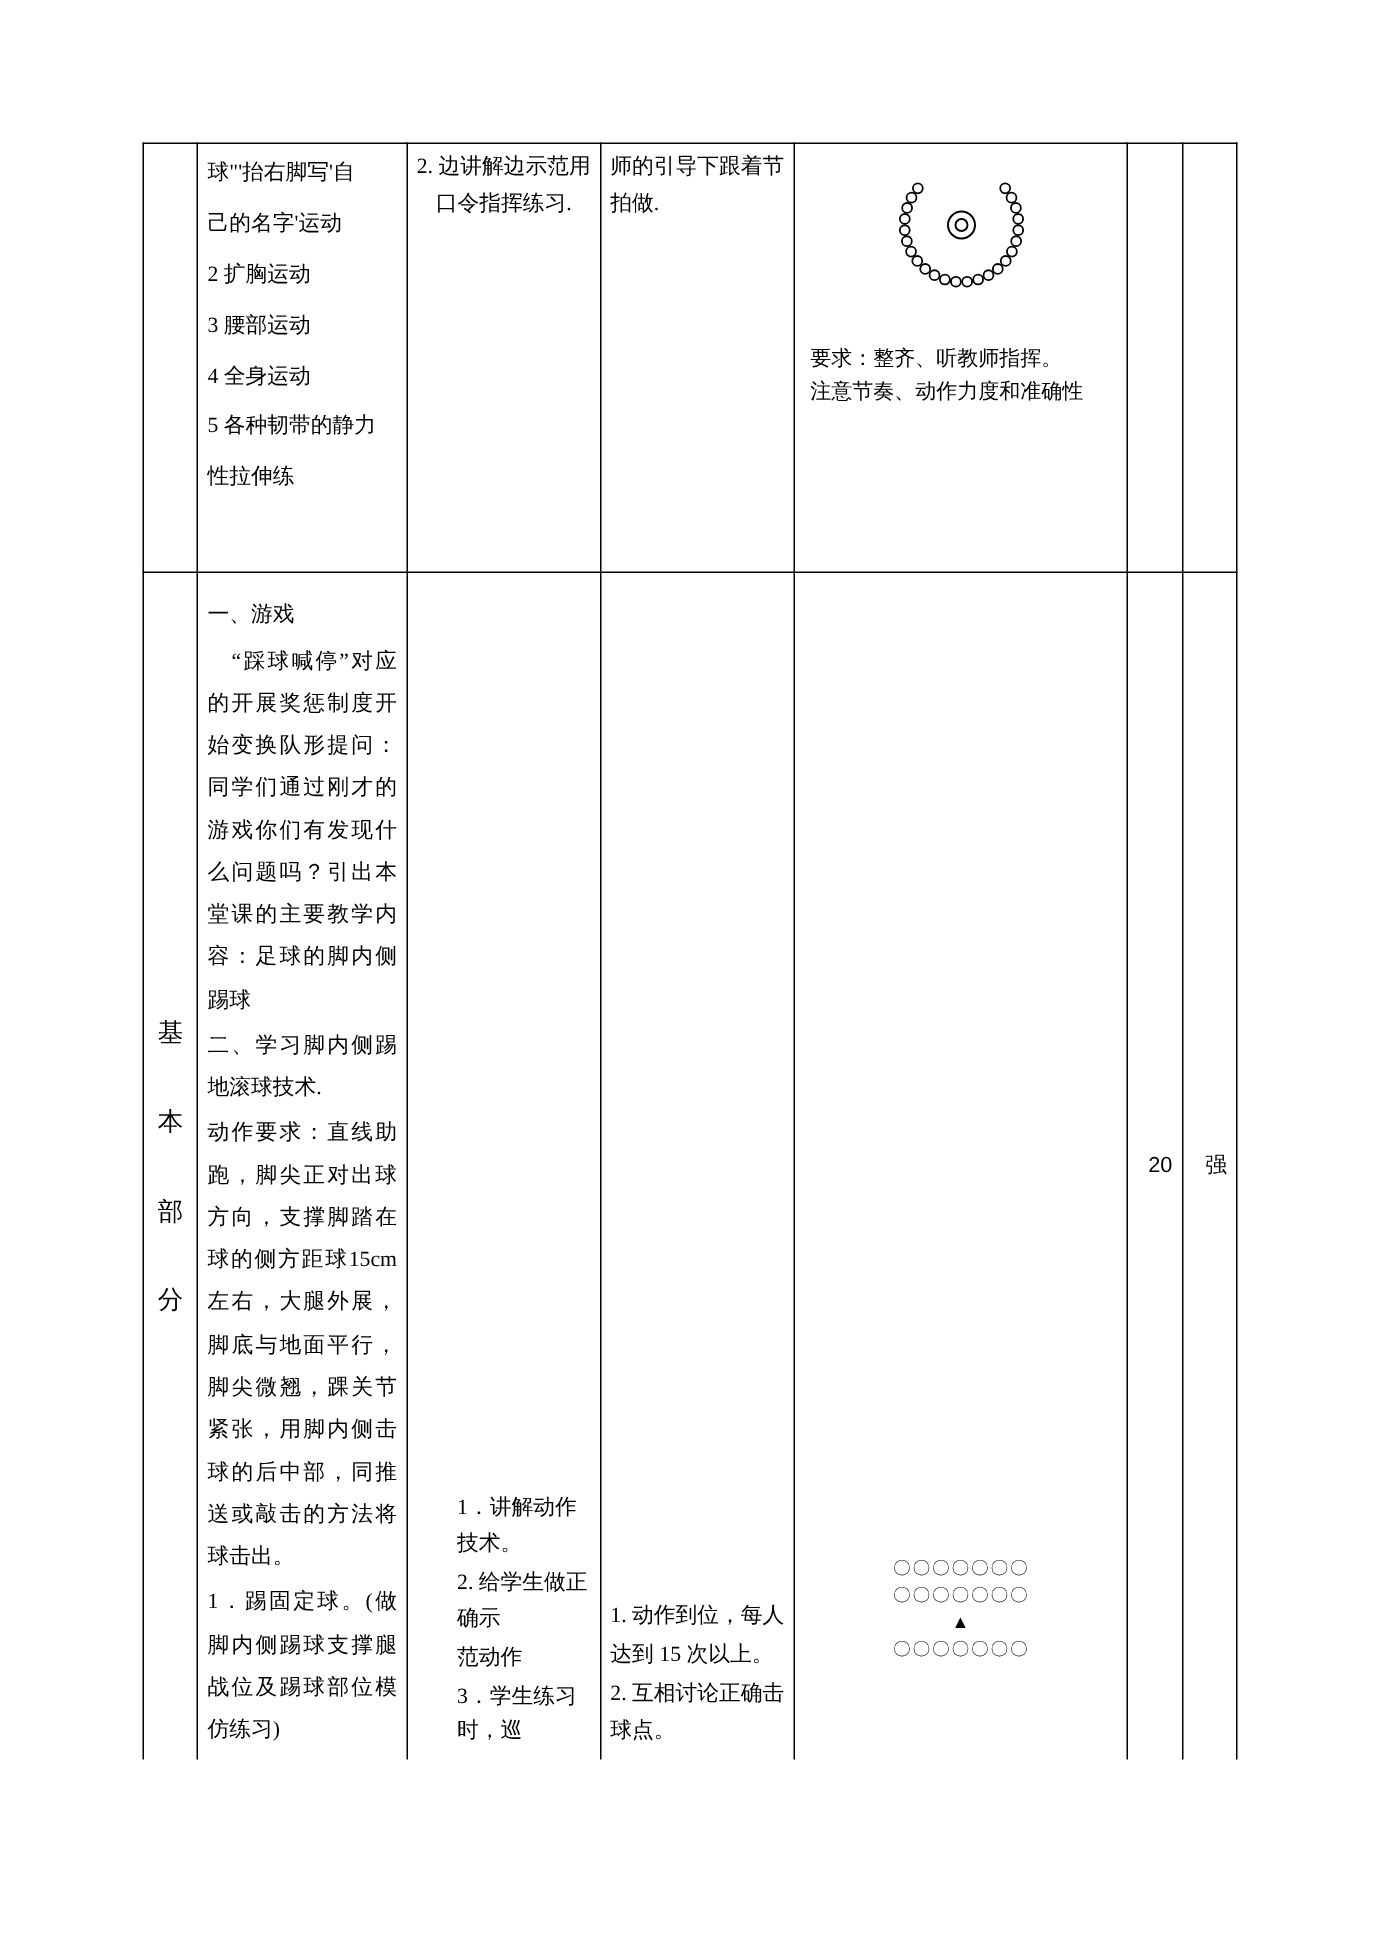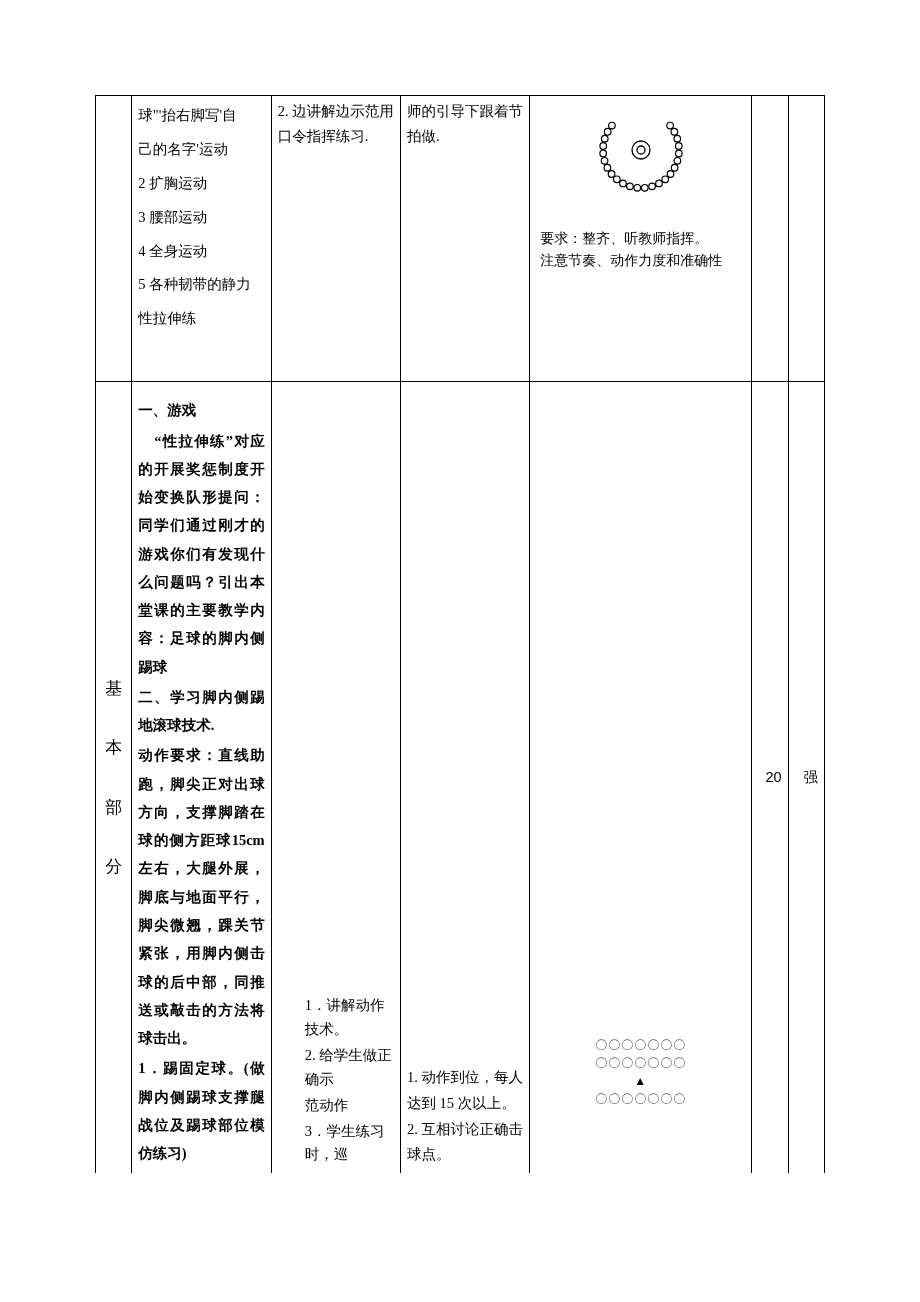--- a/index.html
+++ b/index.html
@@ -89,21 +89,21 @@
     <p>己的名字'运动</p>
     <p>2 扩胸运动</p>
     <p>3 腰部运动</p>
     <p>4 全身运动</p>
     <p>5 各种韧带的静力</p>
     <p>性拉伸练</p>
     </div>
     <div style="height:40px"></div>
   </td>
 
-  <td class="col-content" style="line-height:1.6;">
+  <td class="col-content" style="line-height:1.6;text-align:center;">
     <p>2. 边讲解边示范用</p>
     <p>口令指挥练习.</p>
   </td>
 
   <td class="col-content" style="line-height:1.6;">
     <p>师的引导下跟着节</p>
     <p>拍做.</p>
   </td>
 
   <td>
@@ -152,23 +152,23 @@
 </tr>
 
 <tr>
   <td class="vcell" style="line-height:3.5; border-bottom:none; padding-top:40px; padding-bottom:40px;">
     <span>基</span>
     <span>本</span>
     <span>部</span>
     <span>分</span>
   </td>
 
-  <td class="col-content justify" style="border-bottom:none; padding-top:14px; line-height:1.95;font-weight:bold;">
+  <td class="col-content justify" style="border-bottom:none; padding-top:14px; line-height:1.95;">
     <p>一、游戏</p>
-    <p>　“性拉伸练”对应的开展奖惩制度开始变换队形提问：同学们通过刚才的游戏你们有发现什么问题吗？引出本堂课的主要教学内容：足球的脚内侧踢球</p>
+    <p>　“踩球喊停”对应的开展奖惩制度开始变换队形提问：同学们通过刚才的游戏你们有发现什么问题吗？引出本堂课的主要教学内容：足球的脚内侧踢球</p>
     <p>二、学习脚内侧踢地滚球技术.</p>
     <p>动作要求：直线助跑，脚尖正对出球方向，支撑脚踏在球的侧方距球15cm 左右，大腿外展，脚底与地面平行，脚尖微翘，踝关节紧张，用脚内侧击球的后中部，同推送或敲击的方法将球击出。</p>
     <p>1．踢固定球。(做脚内侧踢球支撑腿战位及踢球部位模仿练习)</p>
   </td>
 
   <td class="col-content" style="vertical-align:bottom; border-bottom:none; line-height:1.65;padding-left:33px;">
     <p>1．讲解动作技术。</p>
     <p>2. 给学生做正确示</p>
     <p>范动作</p>
     <p>3．学生练习时，巡</p>

